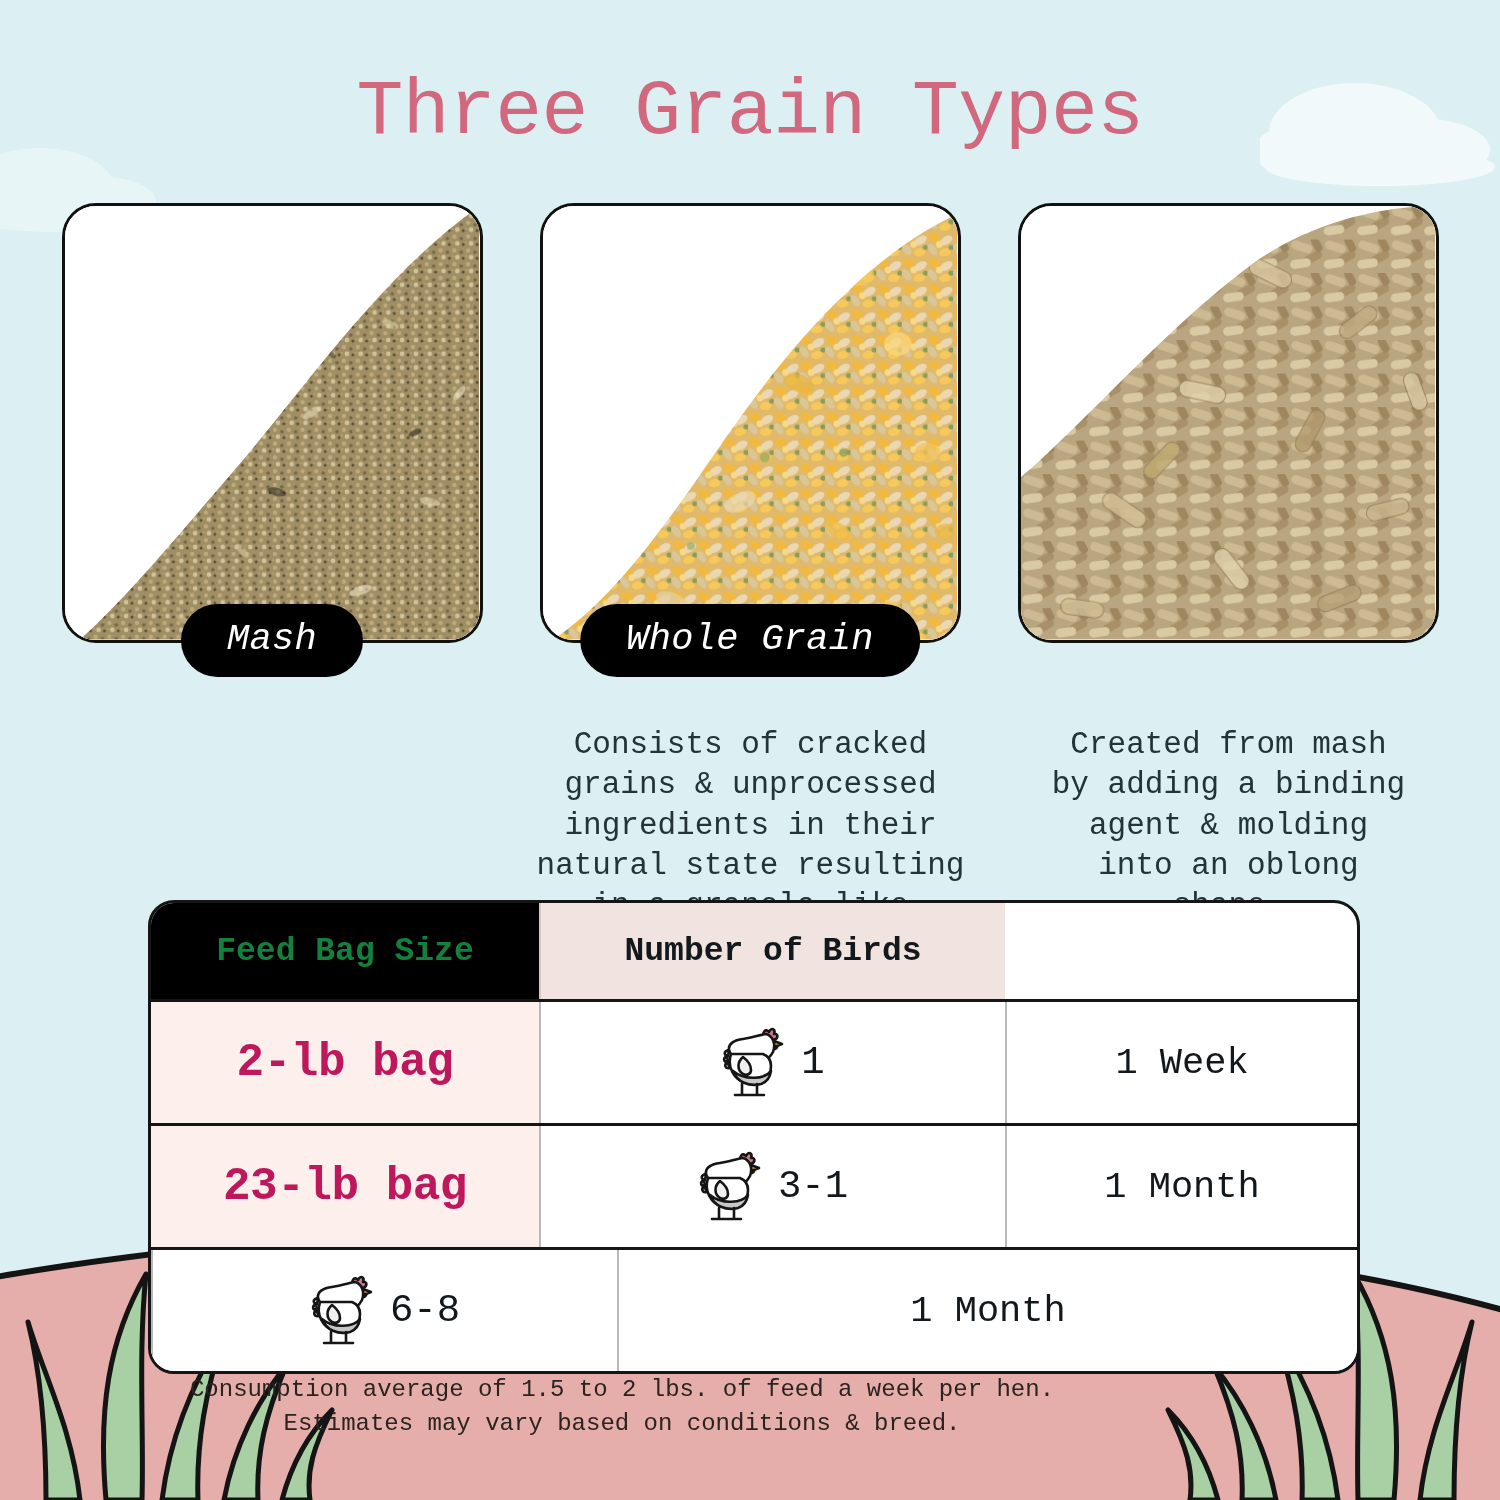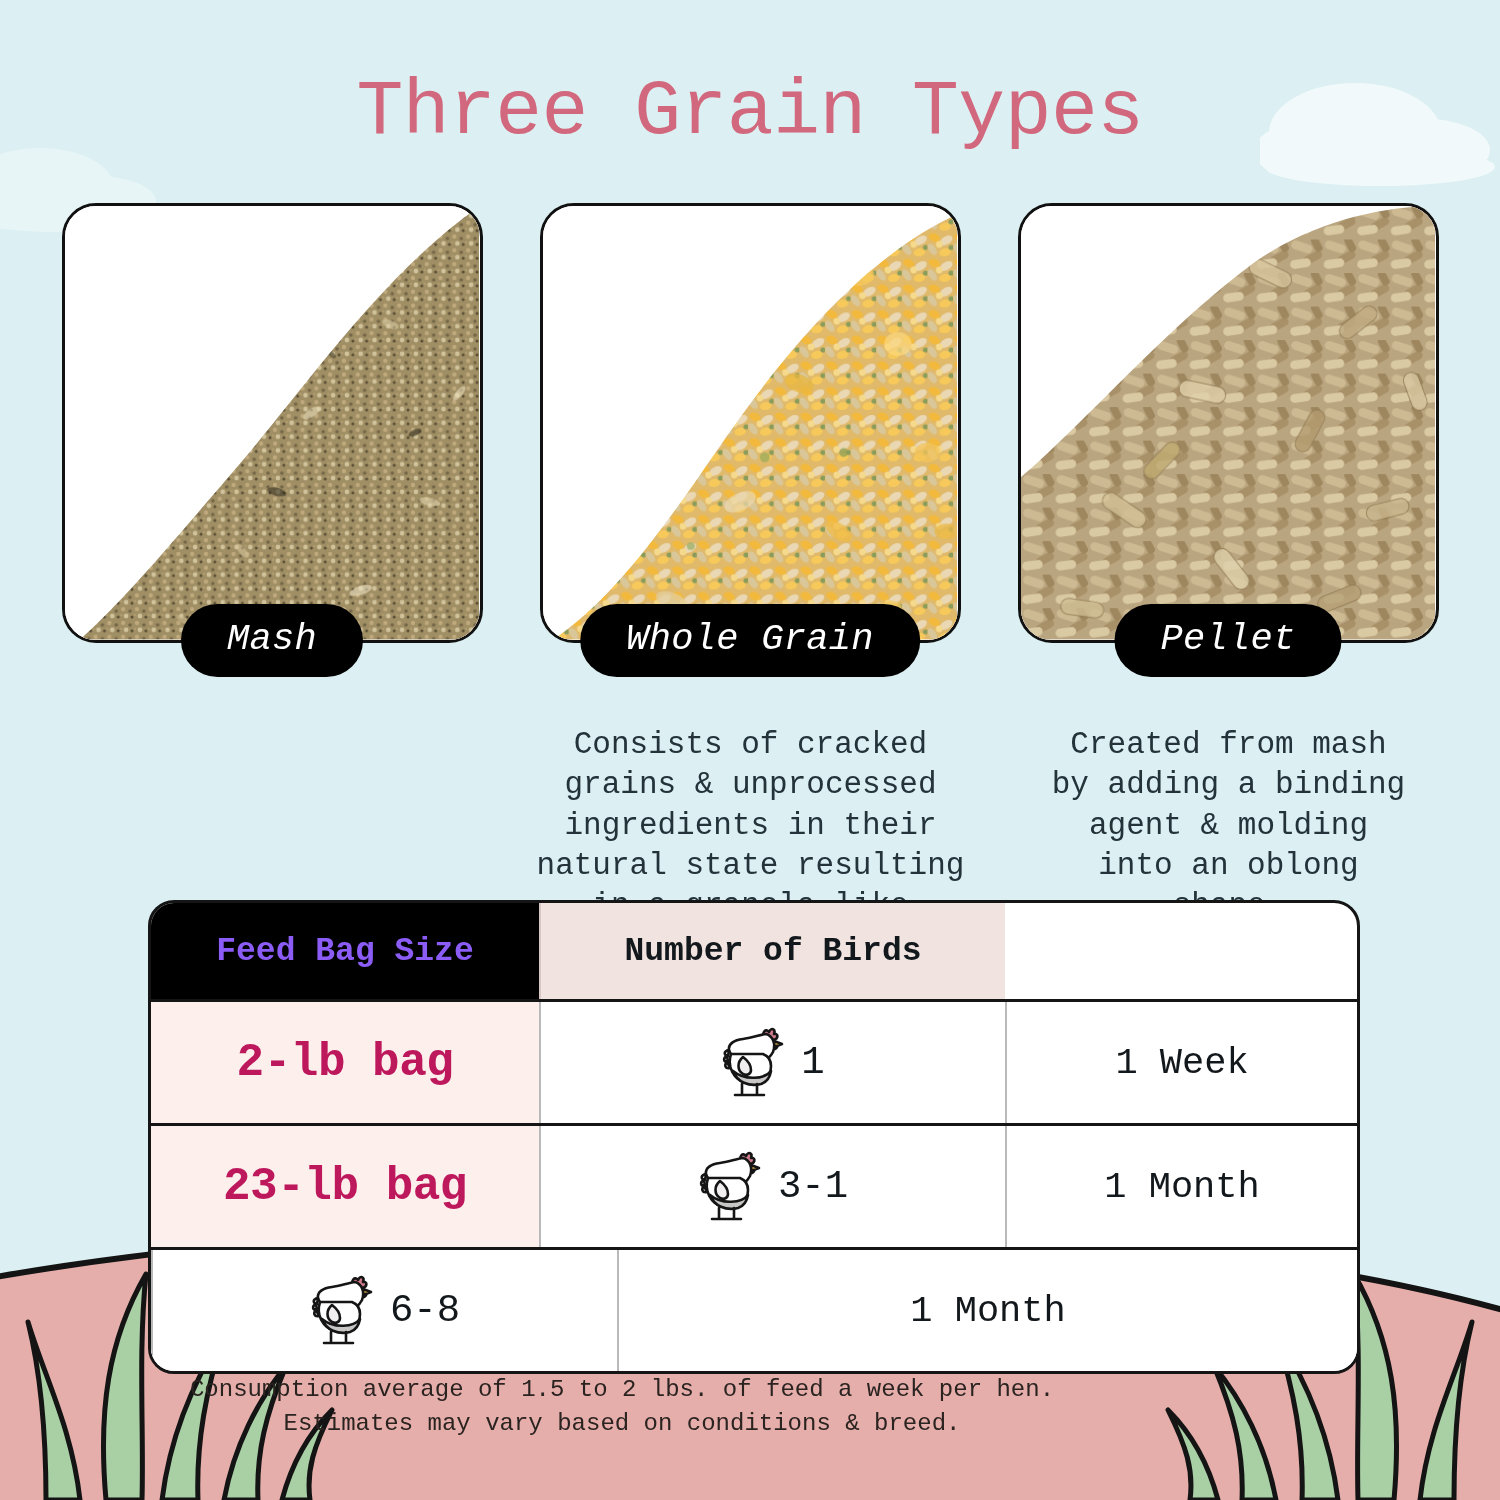--- a/index.html
+++ b/index.html
@@ -92,21 +92,21 @@
     z-index: 4;
   }
   .trow { display: flex; }
   .trow + .trow { border-top: 3px solid #151515; }
   .c1 { width: 388px; }
   .c2 { width: 466px; border-left: 2px solid #b9b9b9; }
   .c3 { flex: 1; border-left: 2px solid #b9b9b9; }
 
   
   #thead .c1 {
-    background: #000000; color: #8b5cf6;
+    background: #000000; color: #15803d;
     font-weight: bold; font-size: 33px;
     display: flex; align-items: center; justify-content: center;
     height: 96px;
   }
   #thead .c2, #thead .c3 {
     background: #f0e3e0; color: #13181c;
     font-weight: bold; font-size: 33px;
     display: flex; align-items: center; justify-content: center;
     height: 96px;
     border-left: none;
@@ -318,21 +318,20 @@
                 <rect x="350" y="300" width="44" height="16" rx="8" fill="#c8b58c" transform="rotate(-14 372 308)"></rect>
                 <rect x="190" y="360" width="48" height="17" rx="8.5" fill="#ded0ab" transform="rotate(52 214 368)"></rect>
                 <rect x="300" y="390" width="46" height="16" rx="8" fill="#b6a077" transform="rotate(-22 323 398)"></rect>
                 <rect x="40" y="400" width="44" height="16" rx="8" fill="#cfbd93" transform="rotate(8 62 408)"></rect>
                 <rect x="380" y="180" width="40" height="16" rx="8" fill="#d9c9a2" transform="rotate(70 400 188)"></rect>
                 <rect x="120" y="250" width="46" height="16" rx="8" fill="#bda86f" transform="rotate(-46 143 258)"></rect>
               </g>
             </g>
           </svg>
         </div>
-        <div class="pill">Pellet</div>
       </div>
       <div class="caption">Created from mash by adding a binding agent &amp; molding into an oblong shape.</div>
     </div>
 
   </div>
 
   <div id="table-card">
 
     <div class="trow" id="thead">
       <div class="c1">Feed Bag Size</div>

